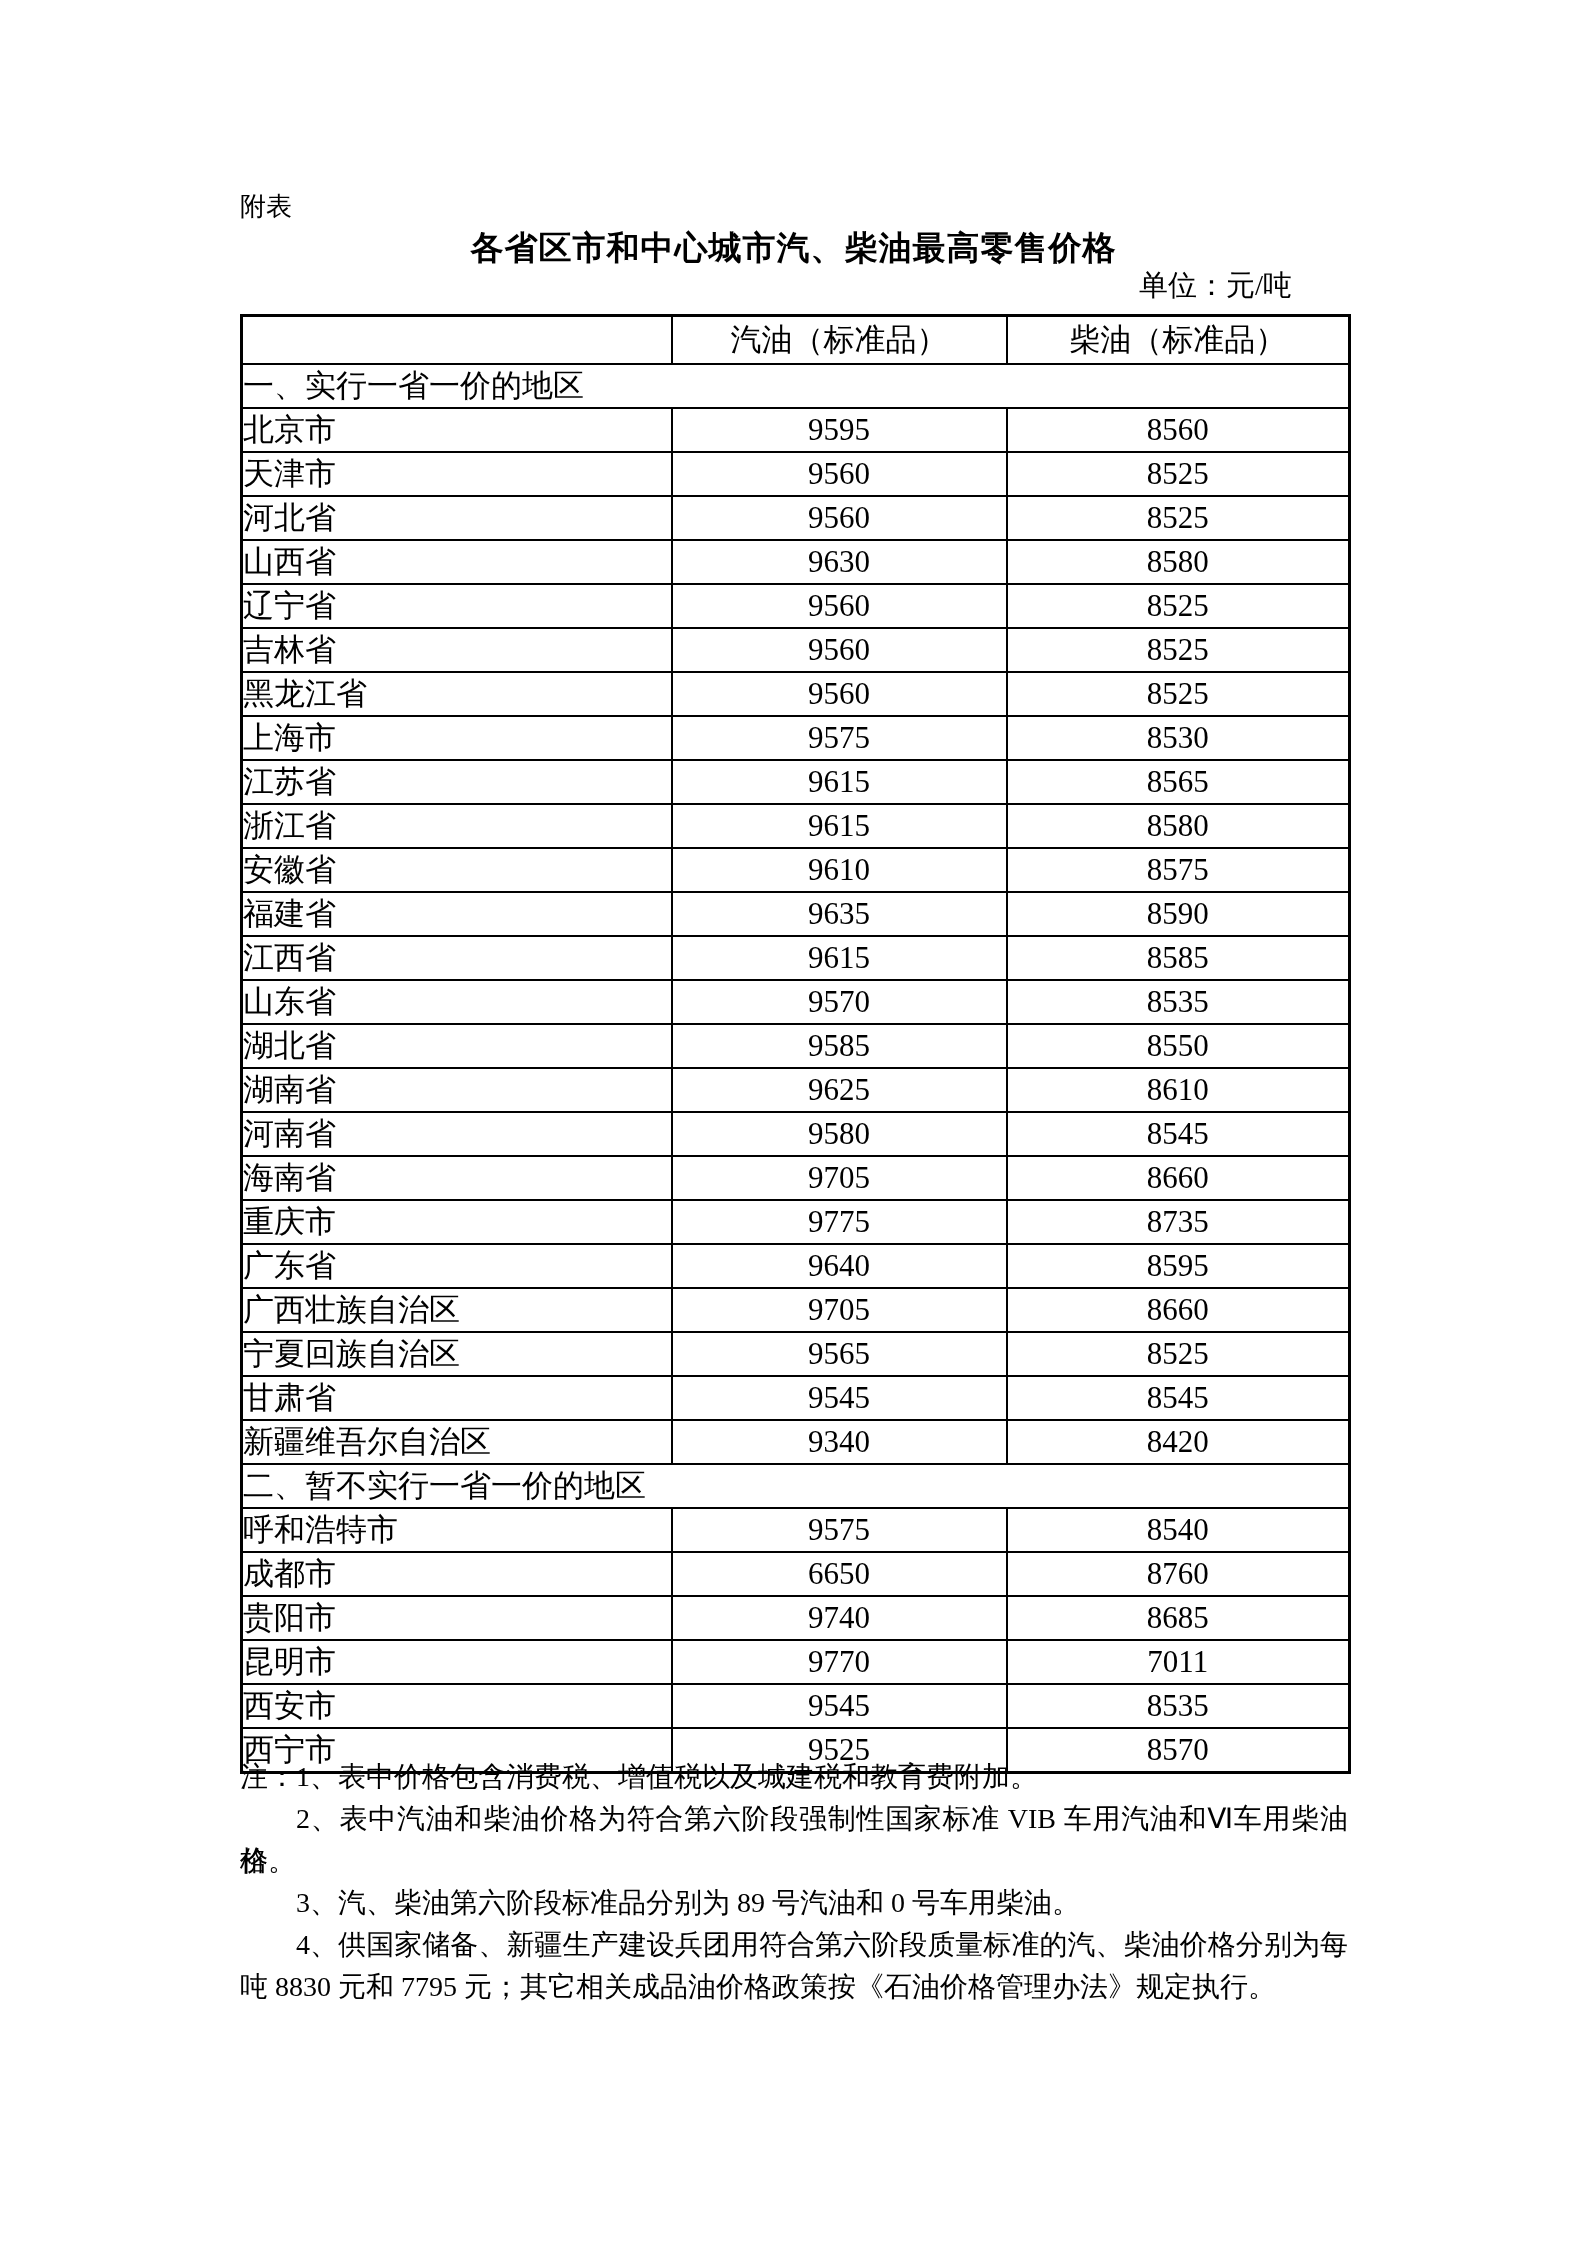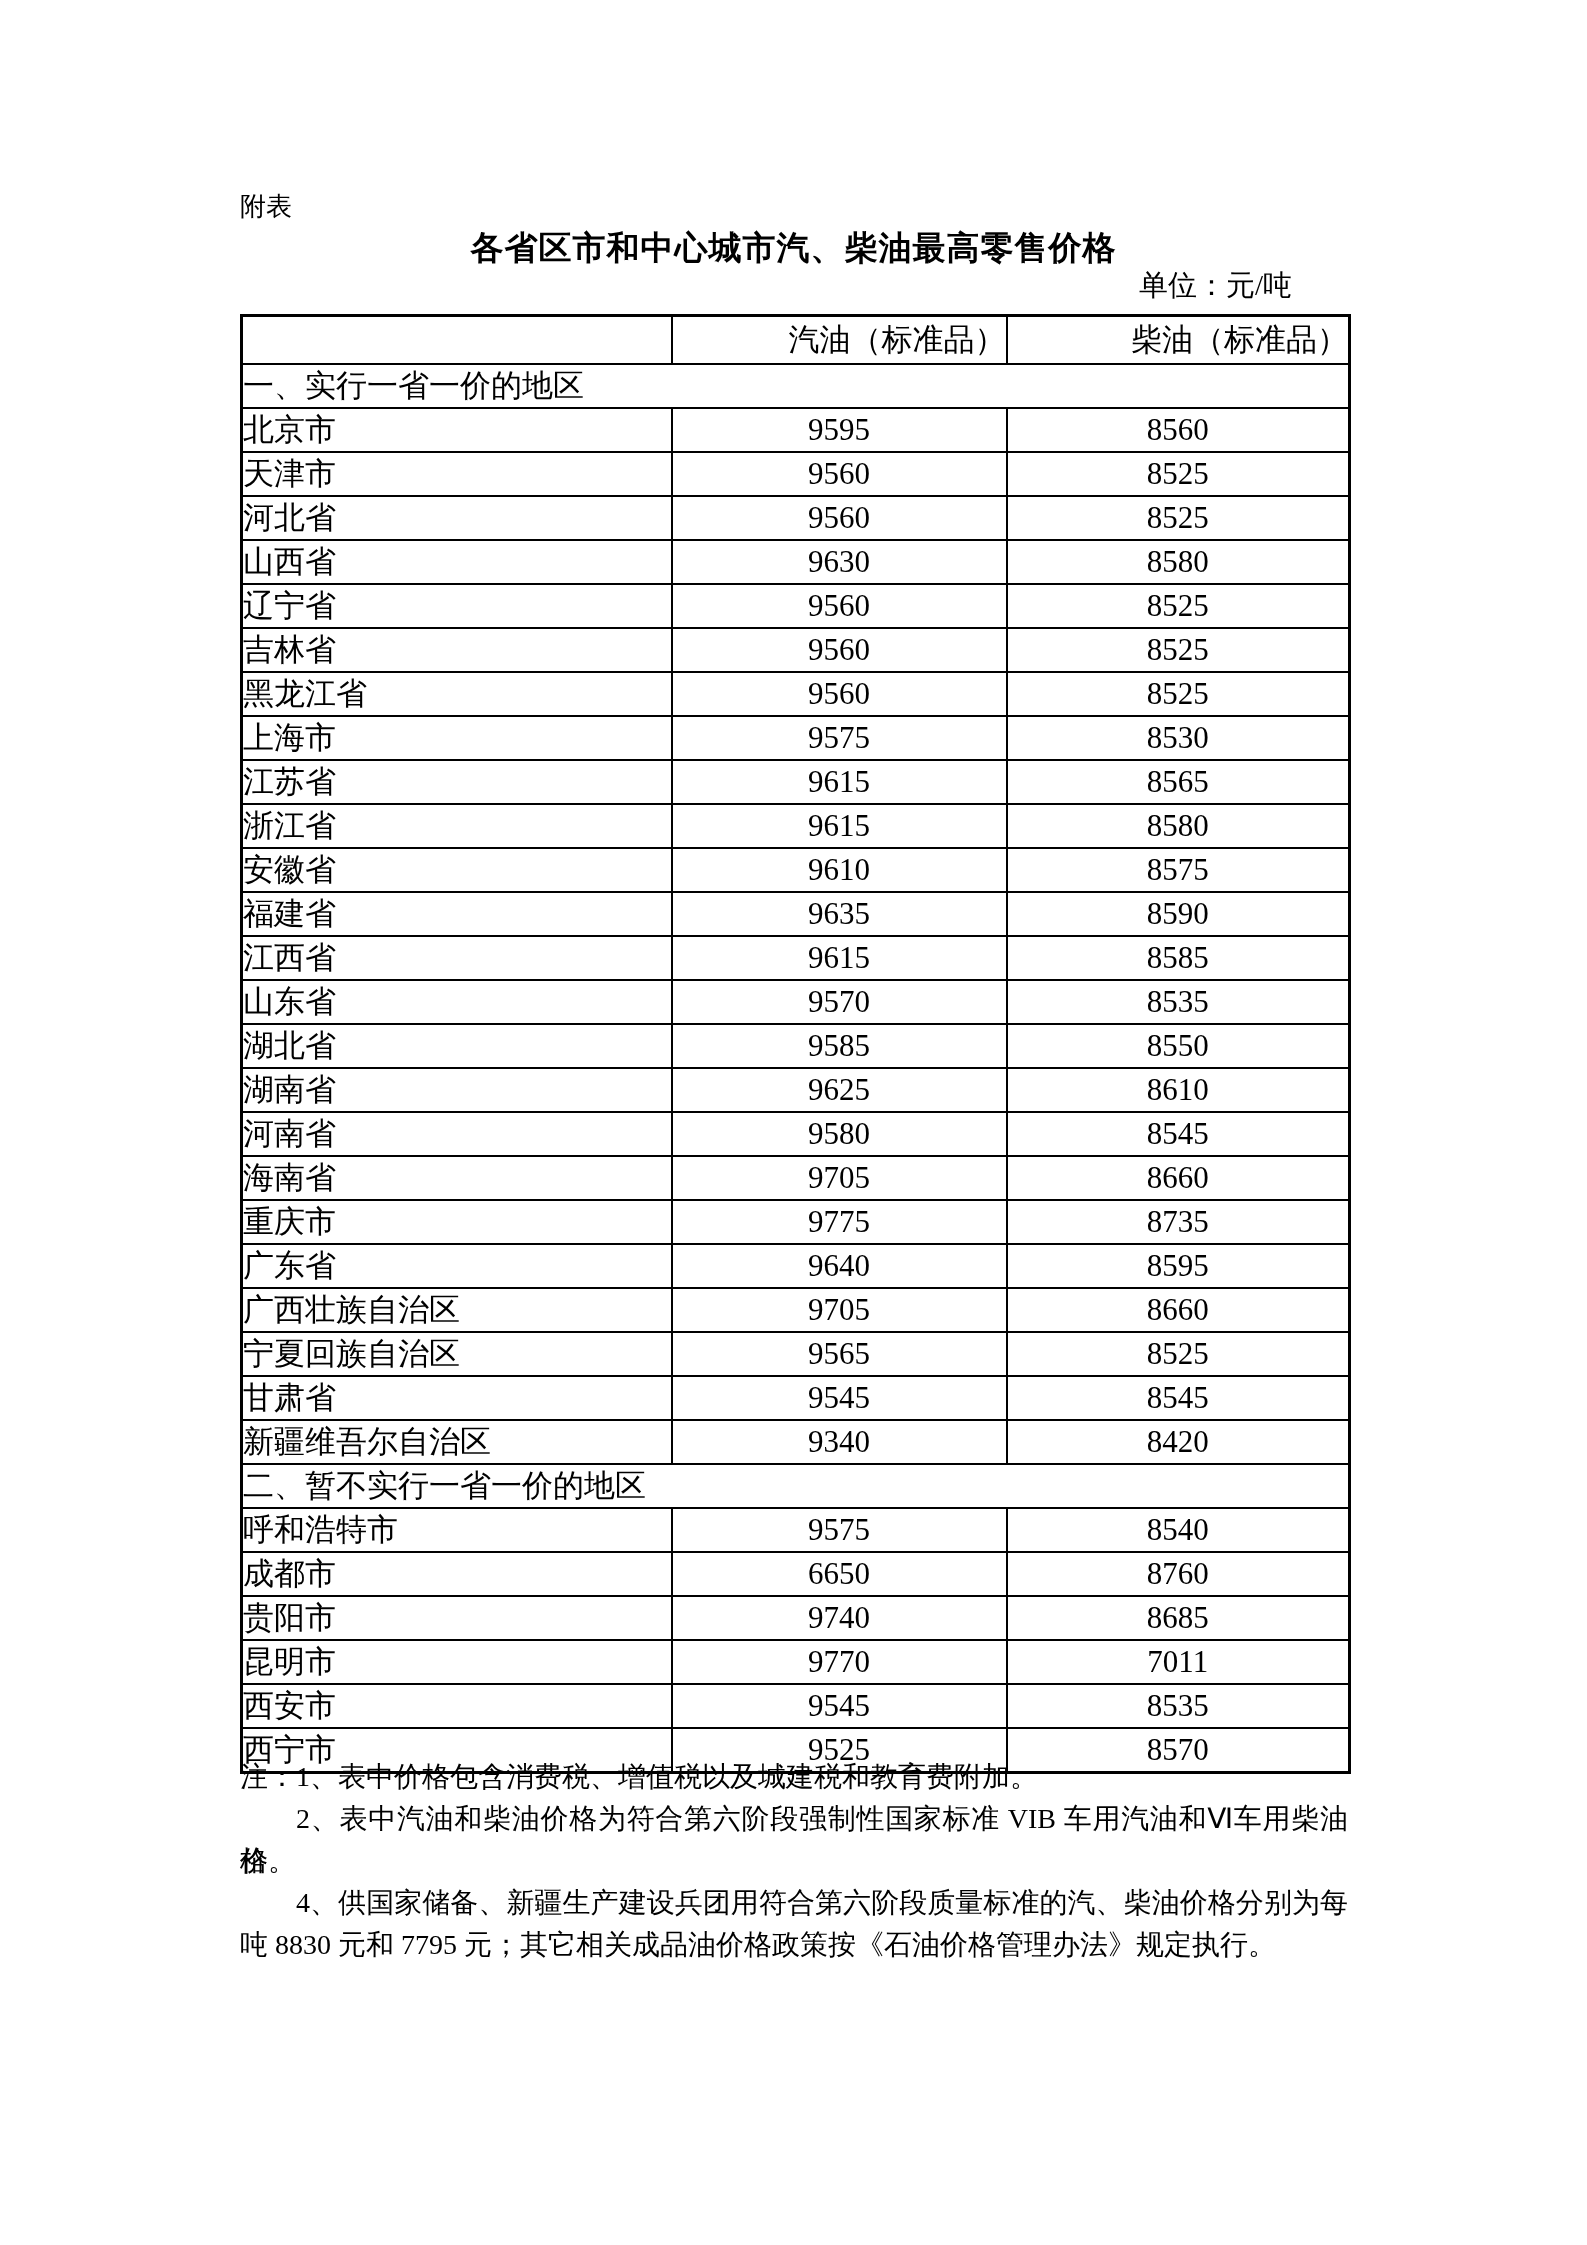--- a/index.html
+++ b/index.html
@@ -55,21 +55,21 @@
   }
   table.price-table td, table.price-table th {
     border: 2px solid #000;
     padding: 0;
     vertical-align: middle;
     font-weight: normal;
     overflow: hidden;
     white-space: nowrap;
   }
   tr.header-row { height: 48px; }
-  tr.header-row th { text-align: right; }
+  tr.header-row th { text-align: center; }
   tr.section-row { height: 44px; margin-top: 20px; }
   td.section-cell { text-align: left; padding-left: 5px; }
   tr.data-row { height: 43.5px; }
   td.region-cell { text-align: left; padding-left: 85px; }
   td.num-cell { text-align: center; }
   .notes {
     position: absolute;
     left: 240px;
     top: 1756px;
     width: 1108px;
@@ -268,17 +268,18 @@
           <td class="num-cell">9525</td>
           <td class="num-cell">8570</td>
         </tr>
       </tbody>
   </table>
 
   <div class="notes">
       <div class="note-line">注：1、表中价格包含消费税、增值税以及城建税和教育费附加。</div>
       <div class="note-line indent fill">2、表中汽油和柴油价格为符合第六阶段强制性国家标准 VIB 车用汽油和Ⅵ车用柴油价</div>
       <div class="note-line">格。</div>
+      <div class="note-line indent">3、汽、柴油第六阶段标准品分别为 89 号汽油和 0 号车用柴油。</div>
       <div class="note-line indent fill">4、供国家储备、新疆生产建设兵团用符合第六阶段质量标准的汽、柴油价格分别为每</div>
       <div class="note-line">吨 8830 元和 7795 元；其它相关成品油价格政策按《石油价格管理办法》规定执行。</div>
     </div>
 
 </div>
 
 </body></html>

